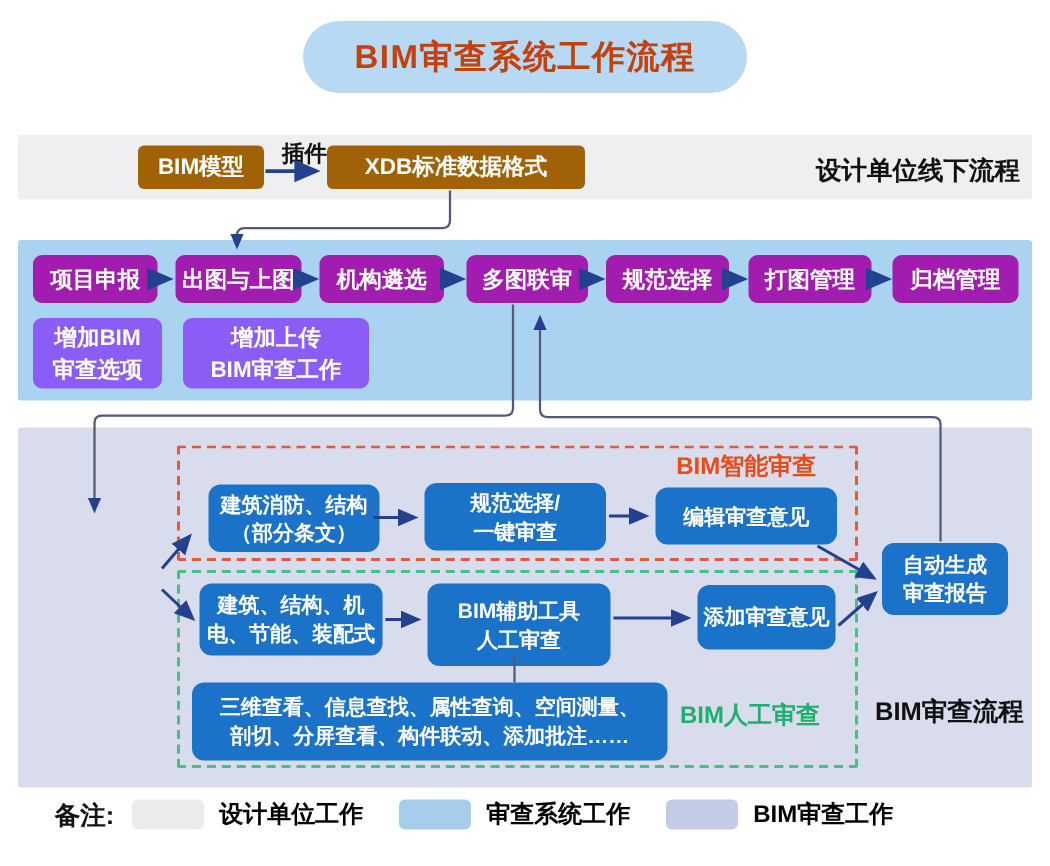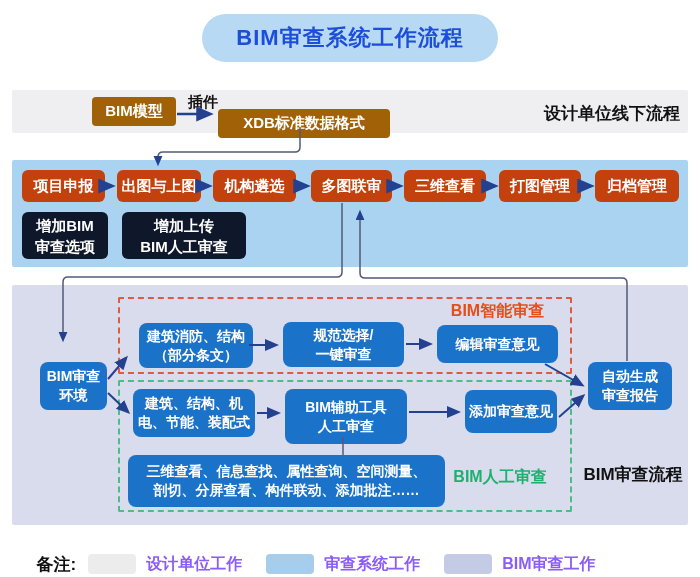--- a/index.html
+++ b/index.html
@@ -1,85 +1,83 @@
 <!DOCTYPE html>
 <html><head>
 <meta charset="utf-8">
 <style>
   html,body{margin:0;padding:0;background:#fff;}
   #canvas{position:relative;width:700px;height:577px;background:#fff;overflow:hidden;
           font-family:"Liberation Sans","DejaVu Sans",sans-serif;}
   .abs{position:absolute;box-sizing:border-box;}
   
   .title-pill{left:0;right:0;top:14px;height:48px;display:flex;align-items:center;justify-content:center;}
-  .title-pill .pill{background:#b7d9f3;color:#1d4ed8;font-weight:bold;font-size:22px;
+  .title-pill .pill{background:#b7d9f3;color:#c2410c;font-weight:bold;font-size:22px;
         padding:9px 34px;border-radius:30px;letter-spacing:1px;}
   
   .strip-gray{left:12px;top:90px;width:676px;height:43px;background:#efeff1;border-radius:2px;}
   .strip-blue{left:12px;top:160px;width:676px;height:107px;background:#a9d3f0;border-radius:2px;}
   .panel{left:12px;top:285px;width:676px;height:240px;background:#d8dcec;border-radius:2px;}
   
   .navybox{background:#a16207;color:#fff;font-weight:bold;font-size:15px;border-radius:4px;
         display:flex;align-items:center;justify-content:center;text-align:center;}
-  .stepbox{background:#c2410c;color:#fff;font-weight:bold;font-size:15px;border-radius:6px;
+  .stepbox{background:#a21caf;color:#fff;font-weight:bold;font-size:15px;border-radius:6px;
         display:flex;align-items:center;justify-content:center;text-align:left;}
-  .tealbox{background:#0f172a;color:#fff;font-weight:bold;font-size:15px;border-radius:6px;
+  .tealbox{background:#8b5cf6;color:#fff;font-weight:bold;font-size:15px;border-radius:6px;
         display:flex;align-items:center;justify-content:center;text-align:center;white-space:pre-line;line-height:1.4;}
   .pbox{background:#1b72c9;color:#fff;font-weight:bold;font-size:14px;border-radius:8px;
         display:flex;align-items:center;justify-content:center;text-align:center;white-space:pre-line;line-height:1.35;}
   .dashed-red{border:2px dashed #e05a3c;border-radius:2px;background:transparent;}
   .dashed-green{border:2px dashed #4abd88;border-radius:2px;background:transparent;}
   .lbl-red{color:#e84d17;font-weight:bold;font-size:16px;}
   .lbl-green{color:#1eb06e;font-weight:bold;font-size:16px;}
   .lbl-black{color:#111;font-weight:bold;font-size:17px;}
   .lbl-plugin{color:#111;font-weight:bold;font-size:15px;}
   
-  .legend{left:0;top:550px;width:632px;height:28px;display:flex;align-items:center;justify-content:center;gap:10px;}
+  .legend{left:0;top:529px;width:632px;height:28px;display:flex;align-items:center;justify-content:center;gap:10px;}
   .legend .note{color:#111;font-weight:bold;font-size:17px;margin-right:2px;}
   .legend .sw{width:48px;height:20px;border-radius:4px;}
-  .legend .ltext{color:#8b5cf6;font-weight:bold;font-size:16px;margin-right:14px;}
+  .legend .ltext{color:#000000;font-weight:bold;font-size:16px;margin-right:14px;}
   svg.overlay{position:absolute;left:0;top:0;width:700px;height:577px;pointer-events:none;}
 </style>
 </head>
 <body>
 
 <div id="canvas">
 
   <div class="abs title-pill">
     <div class="pill">BIM审查系统工作流程</div>
   </div>
 
   <div class="abs strip-gray"></div>
   <div class="abs navybox" style="left:92px;top:97px;width:84px;height:29px;">BIM模型</div>
   <div class="abs lbl-plugin" style="left:178px;top:93px;width:40px;text-align:right;">插件</div>
-  <div class="abs navybox" style="left:218px;top:97px;width:172px;height:29px;margin-top:12px;">XDB标准数据格式</div>
+  <div class="abs navybox" style="left:218px;top:97px;width:172px;height:29px;">XDB标准数据格式</div>
   <div class="abs lbl-black" style="left:480px;top:102px;width:200px;text-align:right;">设计单位线下流程</div>
 
   <div class="abs strip-blue"></div>
   <div class="abs stepbox" style="left:22px;top:170px;width:83px;height:32px;">项目申报</div>
   <div class="abs stepbox" style="left:117px;top:170px;width:84px;height:32px;">出图与上图</div>
   <div class="abs stepbox" style="left:213px;top:170px;width:83px;height:32px;">机构遴选</div>
   <div class="abs stepbox" style="left:311px;top:170px;width:81px;height:32px;">多图联审</div>
-  <div class="abs stepbox" style="left:404px;top:170px;width:82px;height:32px;">三维查看</div>
+  <div class="abs stepbox" style="left:404px;top:170px;width:82px;height:32px;">规范选择</div>
   <div class="abs stepbox" style="left:499px;top:170px;width:82px;height:32px;">打图管理</div>
   <div class="abs stepbox" style="left:595px;top:170px;width:84px;height:32px;">归档管理</div>
   <div class="abs tealbox" style="left:22px;top:212px;width:86px;height:47px;">增加BIM
 审查选项</div>
   <div class="abs tealbox" style="left:122px;top:212px;width:124px;height:47px;">增加上传
-BIM人工审查</div>
+BIM审查工作</div>
 
   <div class="abs panel"></div>
   <div class="abs dashed-red" style="left:118px;top:297px;width:454px;height:77px;"></div>
   <div class="abs dashed-green" style="left:118px;top:380px;width:454px;height:132px;"></div>
   <div class="abs lbl-red" style="left:430px;top:301px;width:135px;text-align:center;">BIM智能审查</div>
   <div class="abs lbl-green" style="left:435px;top:467px;width:130px;text-align:center;">BIM人工审查</div>
   <div class="abs lbl-black" style="left:578px;top:463px;width:110px;text-align:center;">BIM审查流程</div>
 
-  <div class="abs pbox" style="left:40px;top:362px;width:67px;height:48px;">BIM审查
-环境</div>
   <div class="abs pbox" style="left:139px;top:323px;width:114px;height:45px;">建筑消防、结构
 （部分条文）</div>
   <div class="abs pbox" style="left:283px;top:322px;width:121px;height:45px;">规范选择/
 一键审查</div>
   <div class="abs pbox" style="left:437px;top:325px;width:121px;height:38px;">编辑审查意见</div>
   <div class="abs pbox" style="left:133px;top:389px;width:122px;height:48px;">建筑、结构、机
 电、节能、装配式</div>
   <div class="abs pbox" style="left:285px;top:389px;width:122px;height:55px;">BIM辅助工具
 人工审查</div>
   <div class="abs pbox" style="left:465px;top:390px;width:92px;height:43px;">添加审查意见</div>

